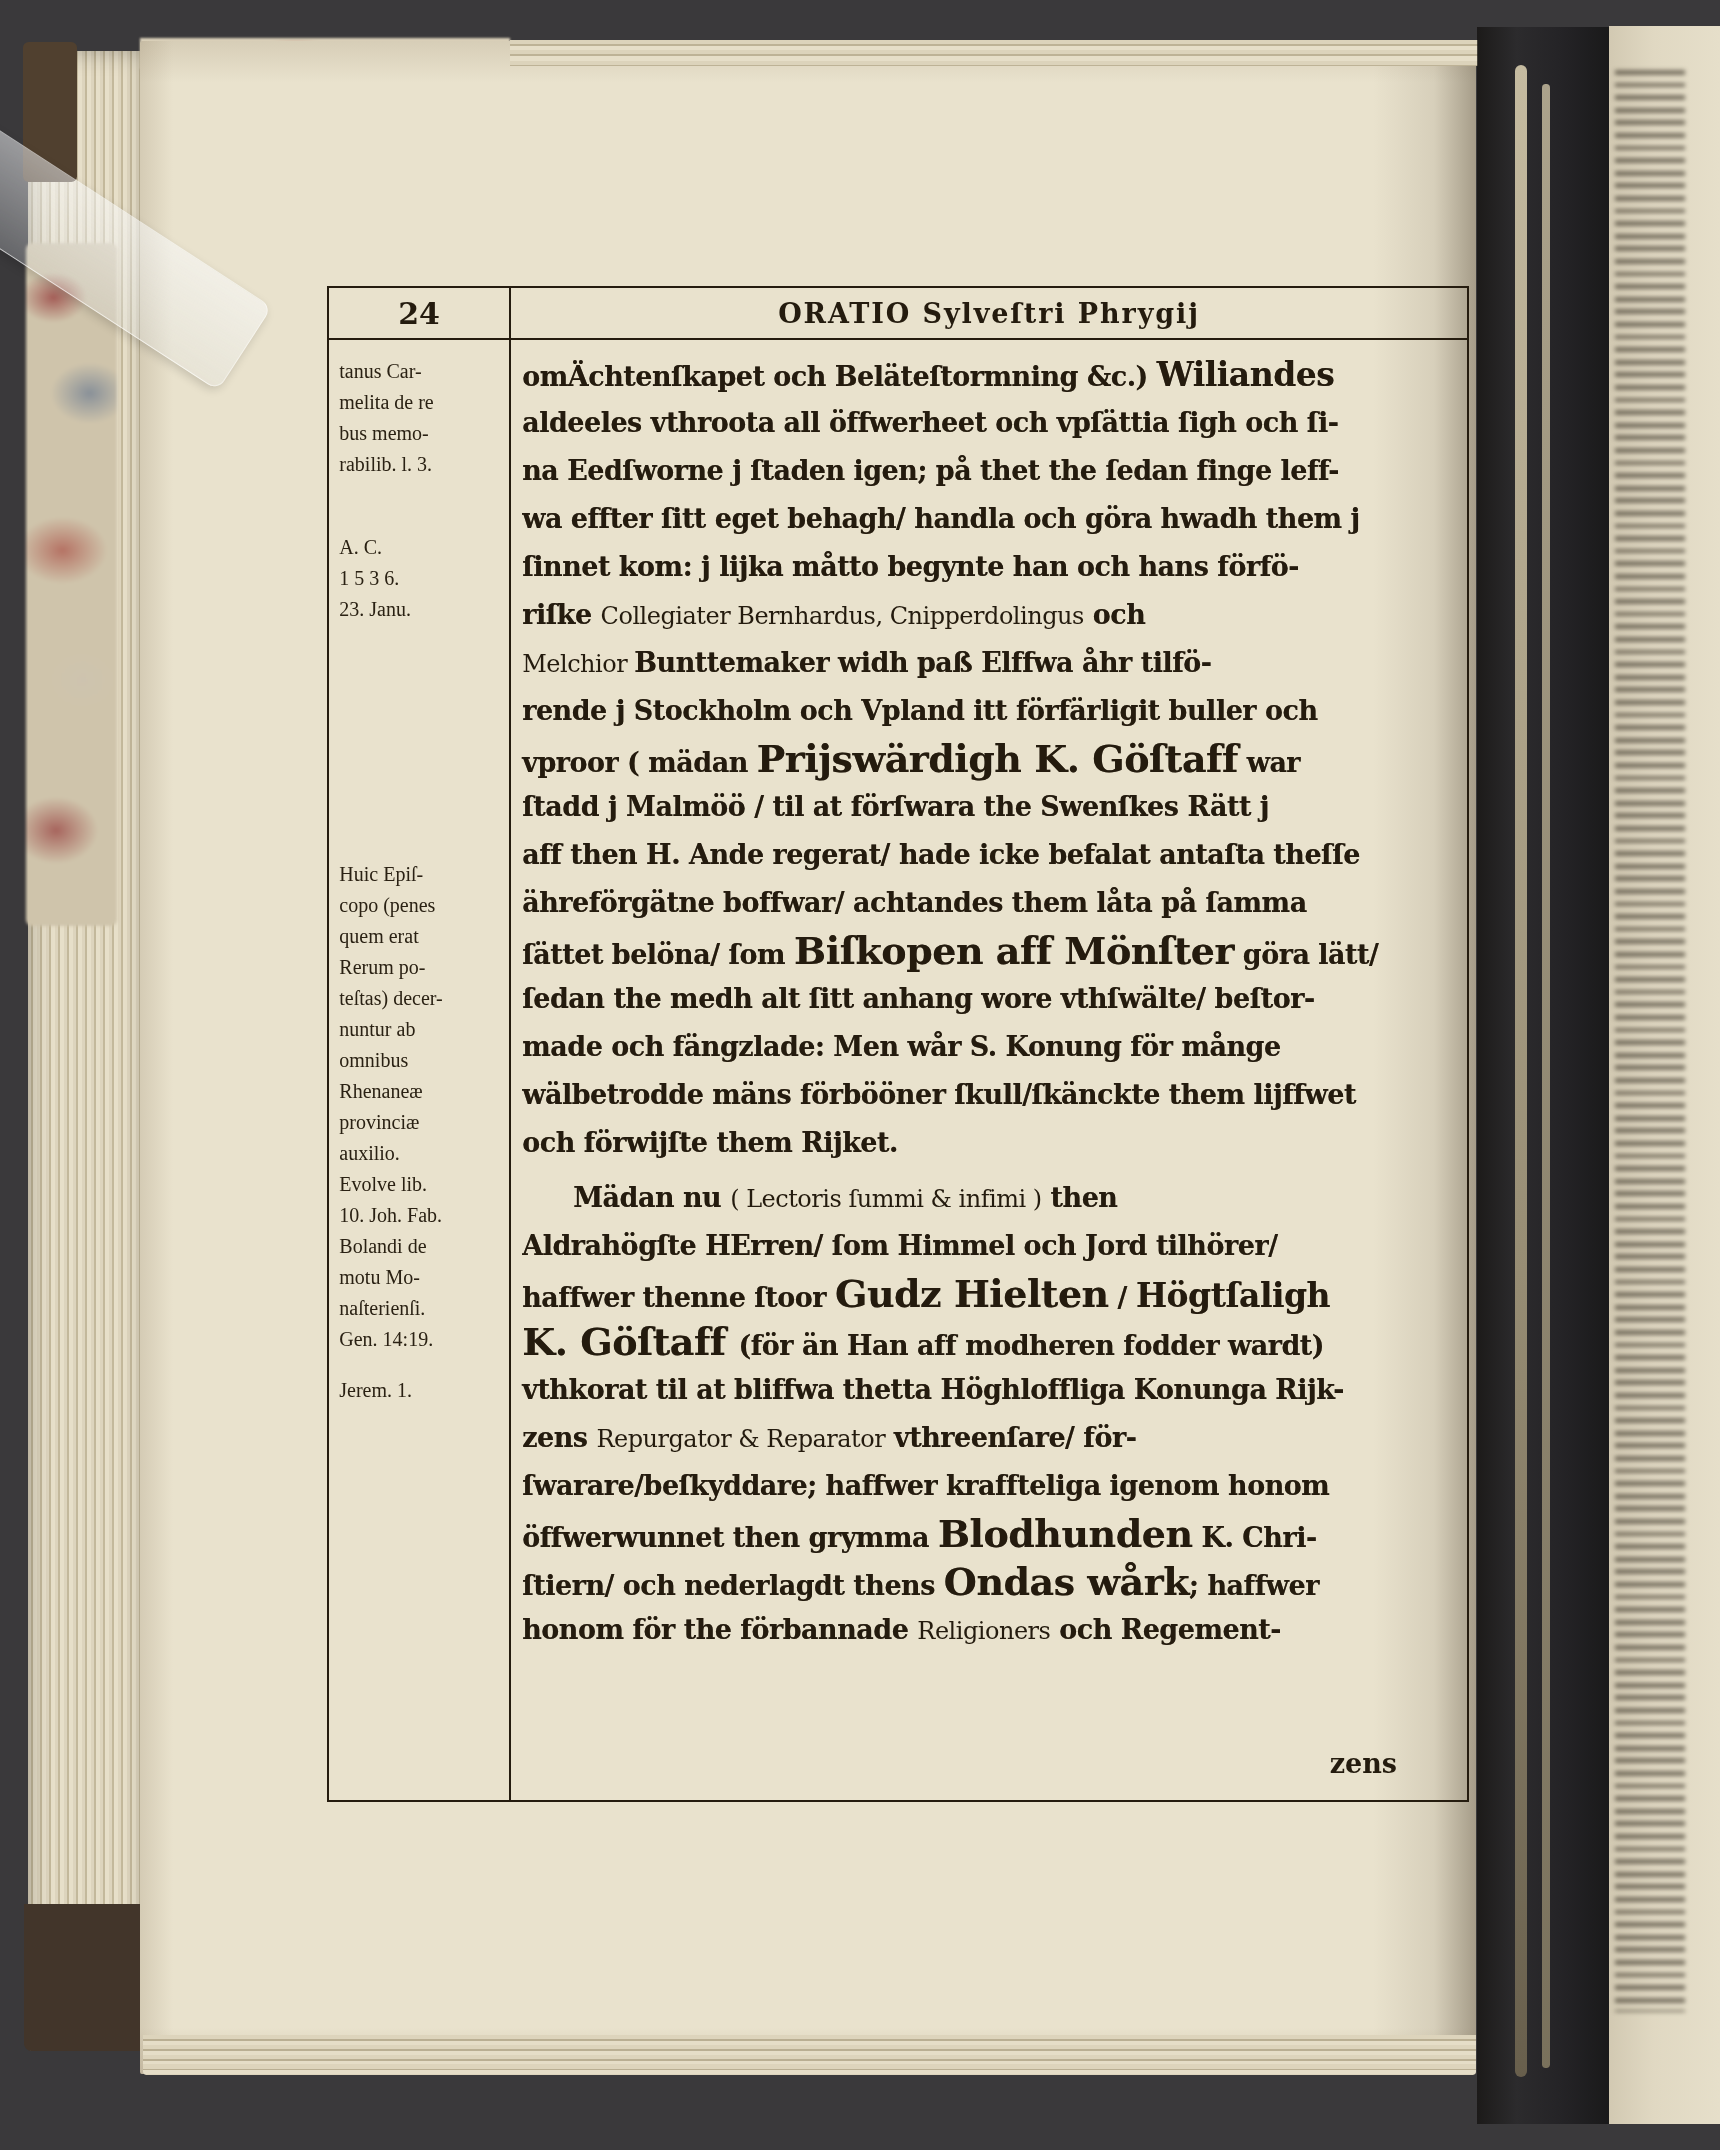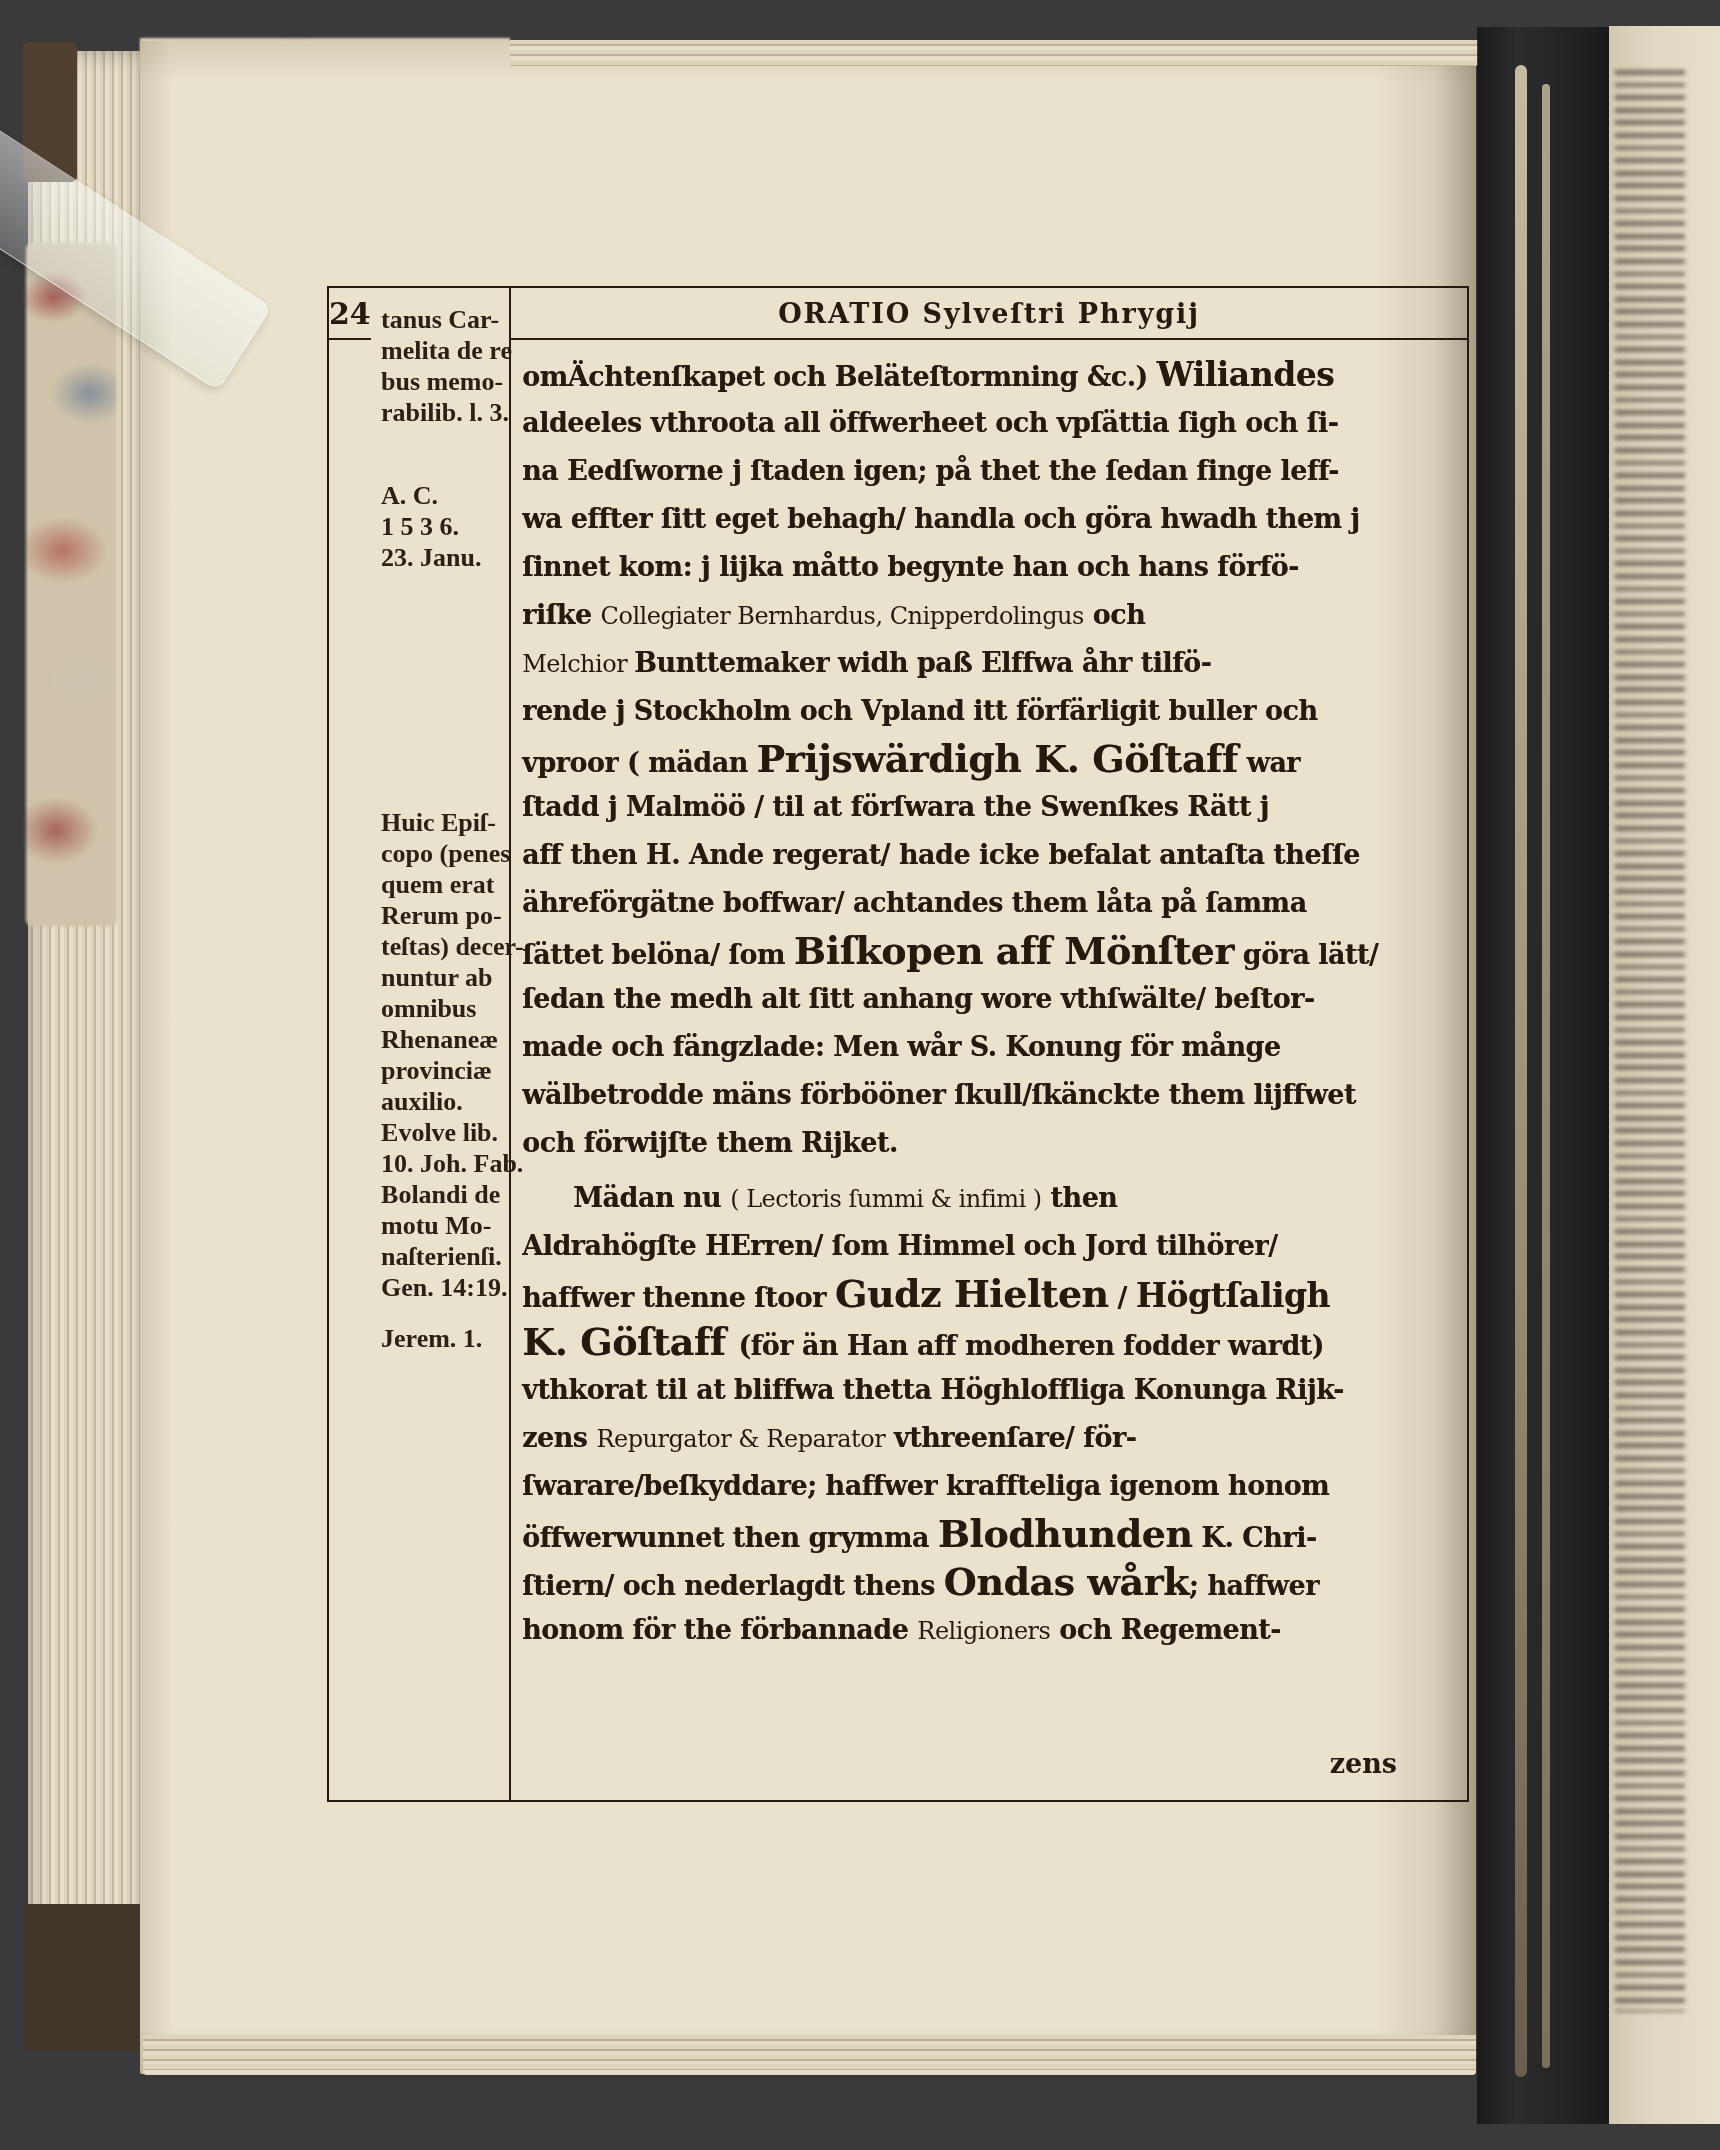--- a/index.html
+++ b/index.html
@@ -37,29 +37,29 @@
     background:
       linear-gradient(90deg,  rgba(120,100,70,.18) 0, transparent 33px),
       linear-gradient(270deg, rgba(55,42,24,.38) 0, rgba(55,42,24,.10) 42px, transparent 103px),
       linear-gradient(180deg, rgba(120,100,70,.16) 0, transparent 42px),
       linear-gradient(0deg,   rgba(120,100,70,.20) 0, transparent 47px),
       #e9e2cd;}
 
   
   .text-frame{position:absolute;left:327px;top:286px;width:1142px;height:1516px;
     border:2.8px solid #251c0f;box-sizing:border-box;display:flex;}
-  .col-margin{width:182px;border-right:2.8px solid #251c0f;box-sizing:border-box;display:flex;flex-direction:row;}
+  .col-margin{width:182px;border-right:2.8px solid #251c0f;box-sizing:border-box;display:flex;flex-direction:column;}
   .col-main{flex:1;display:flex;flex-direction:column;position:relative;}
   .header-cell{height:52px;border-bottom:2.8px solid #251c0f;box-sizing:border-box;
     display:flex;align-items:center;justify-content:center;flex:none;}
   .page-number{font-size:30px;font-weight:700;color:#241b0e;}
   .header-title{font-size:27px;font-weight:700;letter-spacing:1.9px;color:#241b0e;white-space:nowrap;}
 
   .margin-notes{padding:9.4px 6.5px 0 10.3px;color:#2a2113;font-family:"Liberation Serif","DejaVu Serif",serif;}
-  .margin-line{font-size:26px;line-height:31px;white-space:nowrap;font-weight:bold;}
+  .margin-line{font-size:20px;line-height:31px;white-space:nowrap;}
   .margin-note.note-0{margin-top:6.5px;}
   .margin-note.note-1{margin-top:52px;}
   .margin-note.note-2{margin-top:234px;}
   .margin-note.note-3{margin-top:20px;}
 
   .body-text{padding:11.2px 3.7px 0 11.2px;color:#241b0e;}
   .text-line{height:48px;line-height:48px;white-space:nowrap;letter-spacing:-0.5px;}
   .text-line.indent{text-indent:51px;}
   .paragraph + .paragraph{margin-top:6.5px;}
   .seg-fr{font-size:27px;font-weight:700;text-shadow:0 0 0.5px rgba(36,27,14,.6);}

